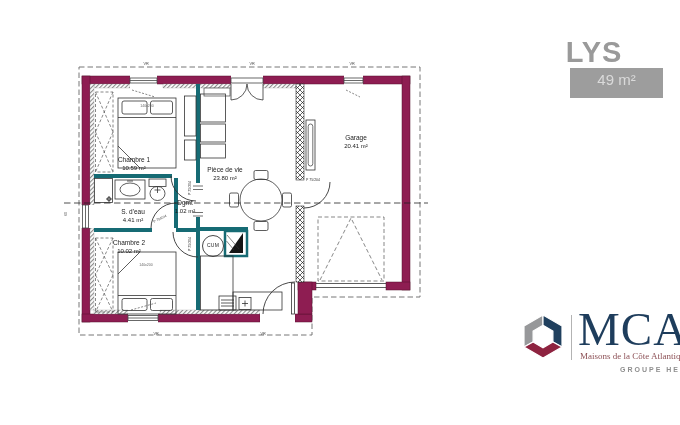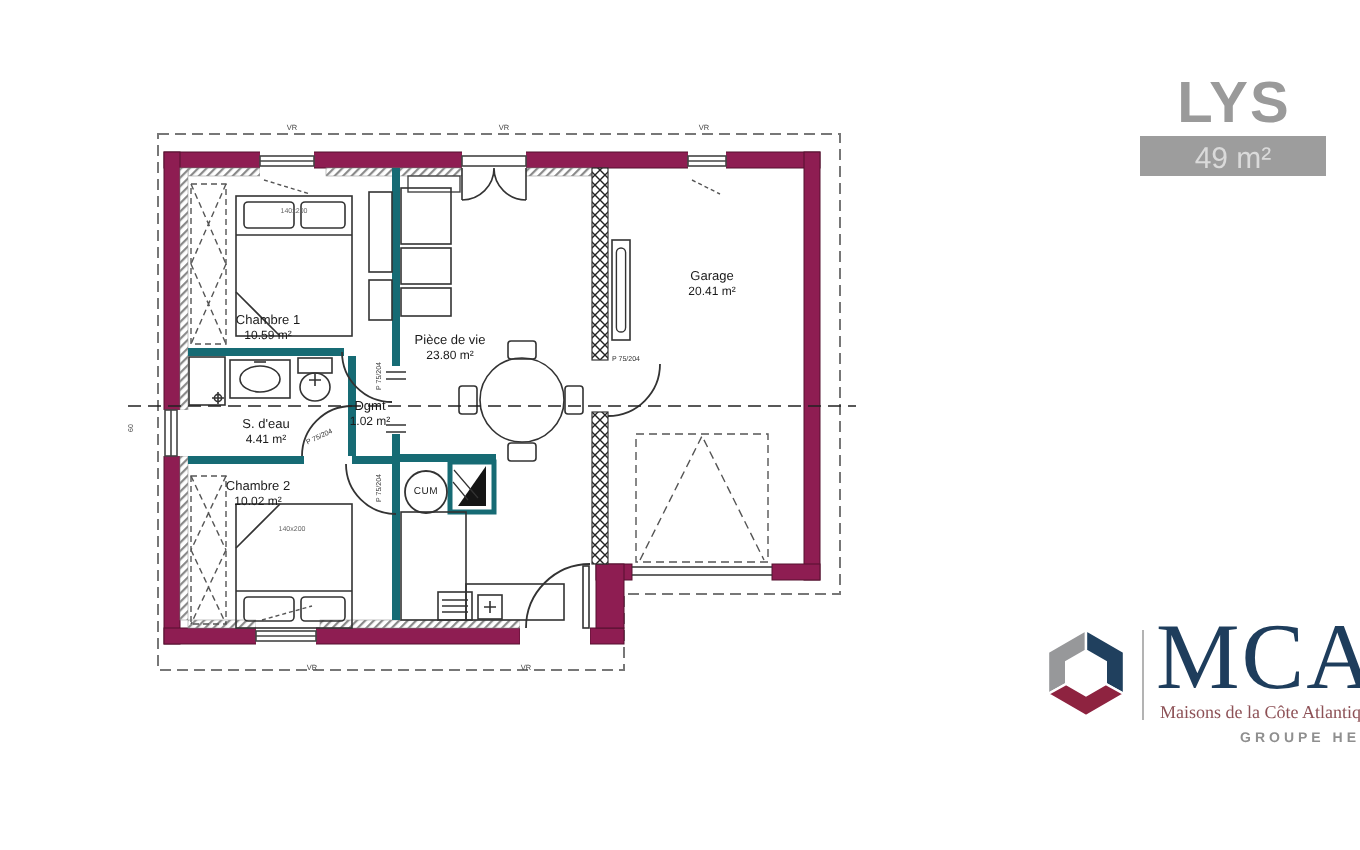--- a/index.html
+++ b/index.html
@@ -11,23 +11,23 @@
        color:#1a1a1a;white-space:nowrap;line-height:1.25}
   .lbl.rot90{transform:translate(-50%,-50%) rotate(-90deg) scale(.5)}
   .lbl.rot25{transform:translate(-50%,-50%) rotate(-25deg) scale(.5)}
   .room-name{font-size:13px}
   .room-area{font-size:12px}
   .lbl-cum{font-size:10px;letter-spacing:.5px;color:#222}
   .lbl-door{font-size:7px;color:#333}
   .lbl-bed{font-size:7px;color:#666}
   .lbl-vr{font-size:7.5px;color:#444}
   .lbl-dim{font-size:7px;color:#444}
-  .plan-title{position:absolute;left:557px;top:36px;width:120px;text-align:center;
+  .plan-title{position:absolute;left:534px;top:36px;width:120px;text-align:center;
               font-size:29px;font-weight:bold;color:#9a9a9a;letter-spacing:1px}
-  .area-badge{position:absolute;left:570px;top:68px;width:93px;height:20px;background:#9d9d9d;
+  .area-badge{position:absolute;left:570px;top:68px;width:93px;height:30px;background:#9d9d9d;
               color:#dadada;font-size:15px;text-align:center;line-height:24px}
   .logo-cube{position:absolute;left:521px;top:313px}
   .logo-sep{position:absolute;left:571px;top:315px;width:1px;height:45px;background:#b3b3b3}
   .logo-brand{position:absolute;left:578px;top:306px;font-family:"Liberation Serif",serif;
               font-size:47px;color:#1e3d5c;letter-spacing:1px;line-height:1}
   .logo-tagline{position:absolute;left:580px;top:351px;font-family:"Liberation Serif",serif;
                 font-size:9px;color:#8d5156;white-space:nowrap}
   .logo-group{position:absolute;left:620px;top:366px;font-size:7px;font-weight:bold;color:#8f8f8f;
               letter-spacing:2px;white-space:nowrap}
 </style>

